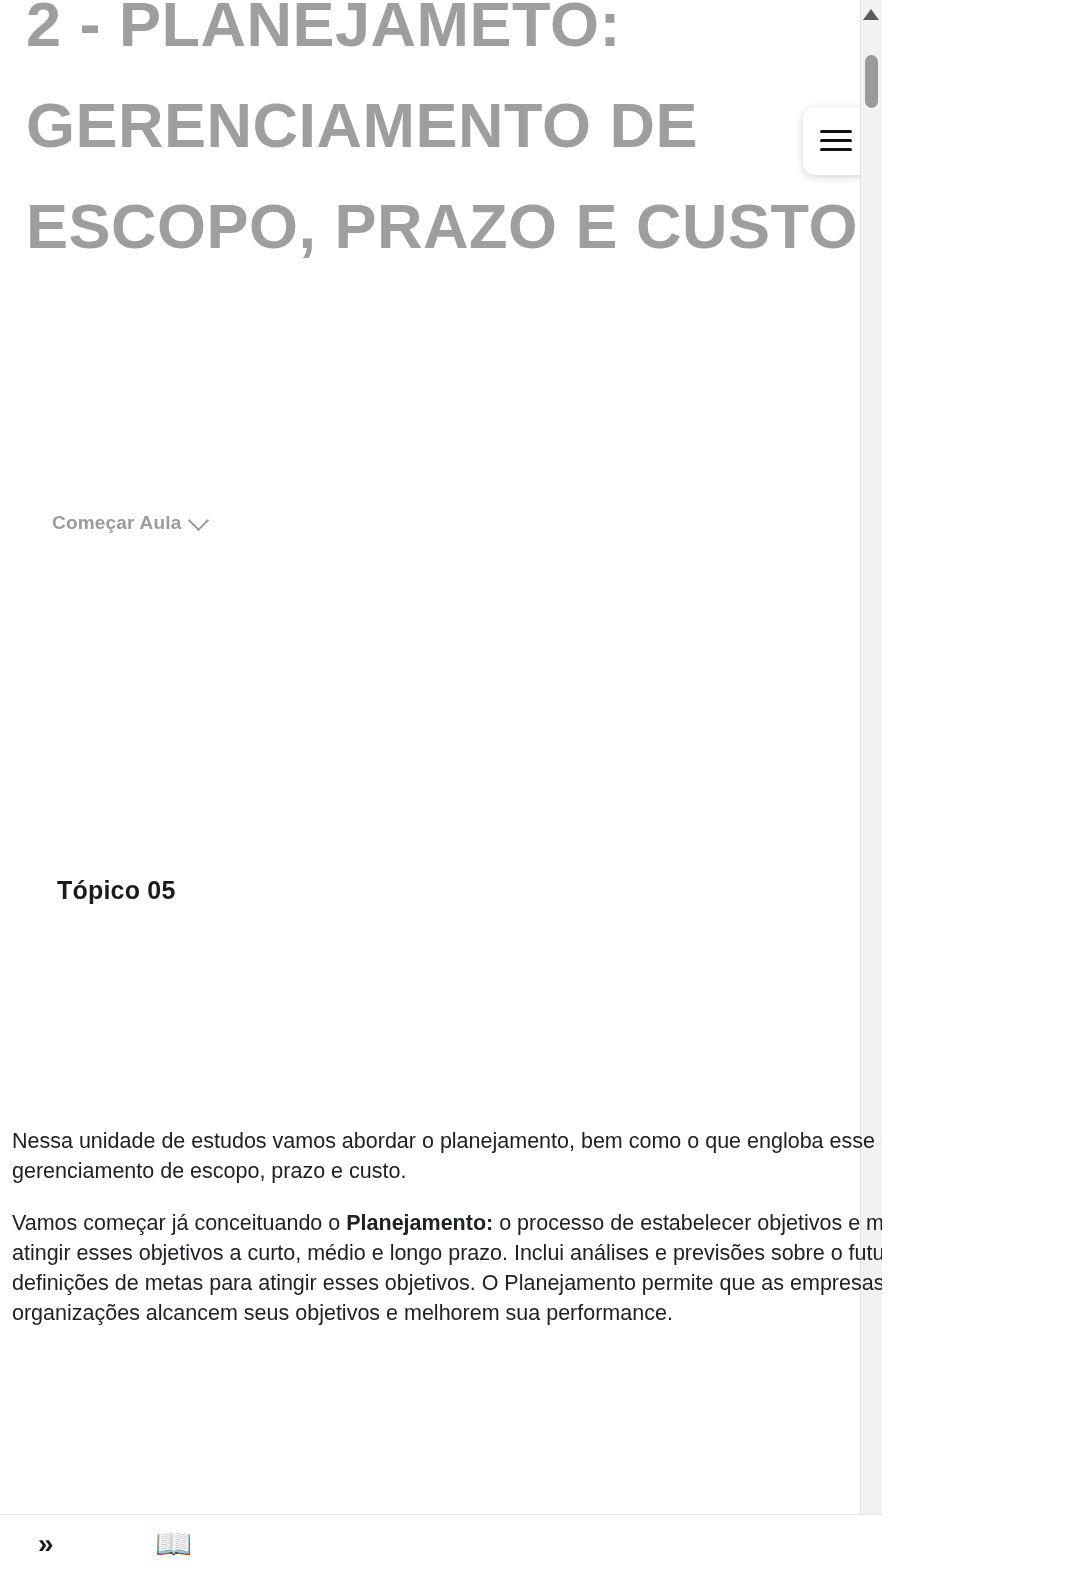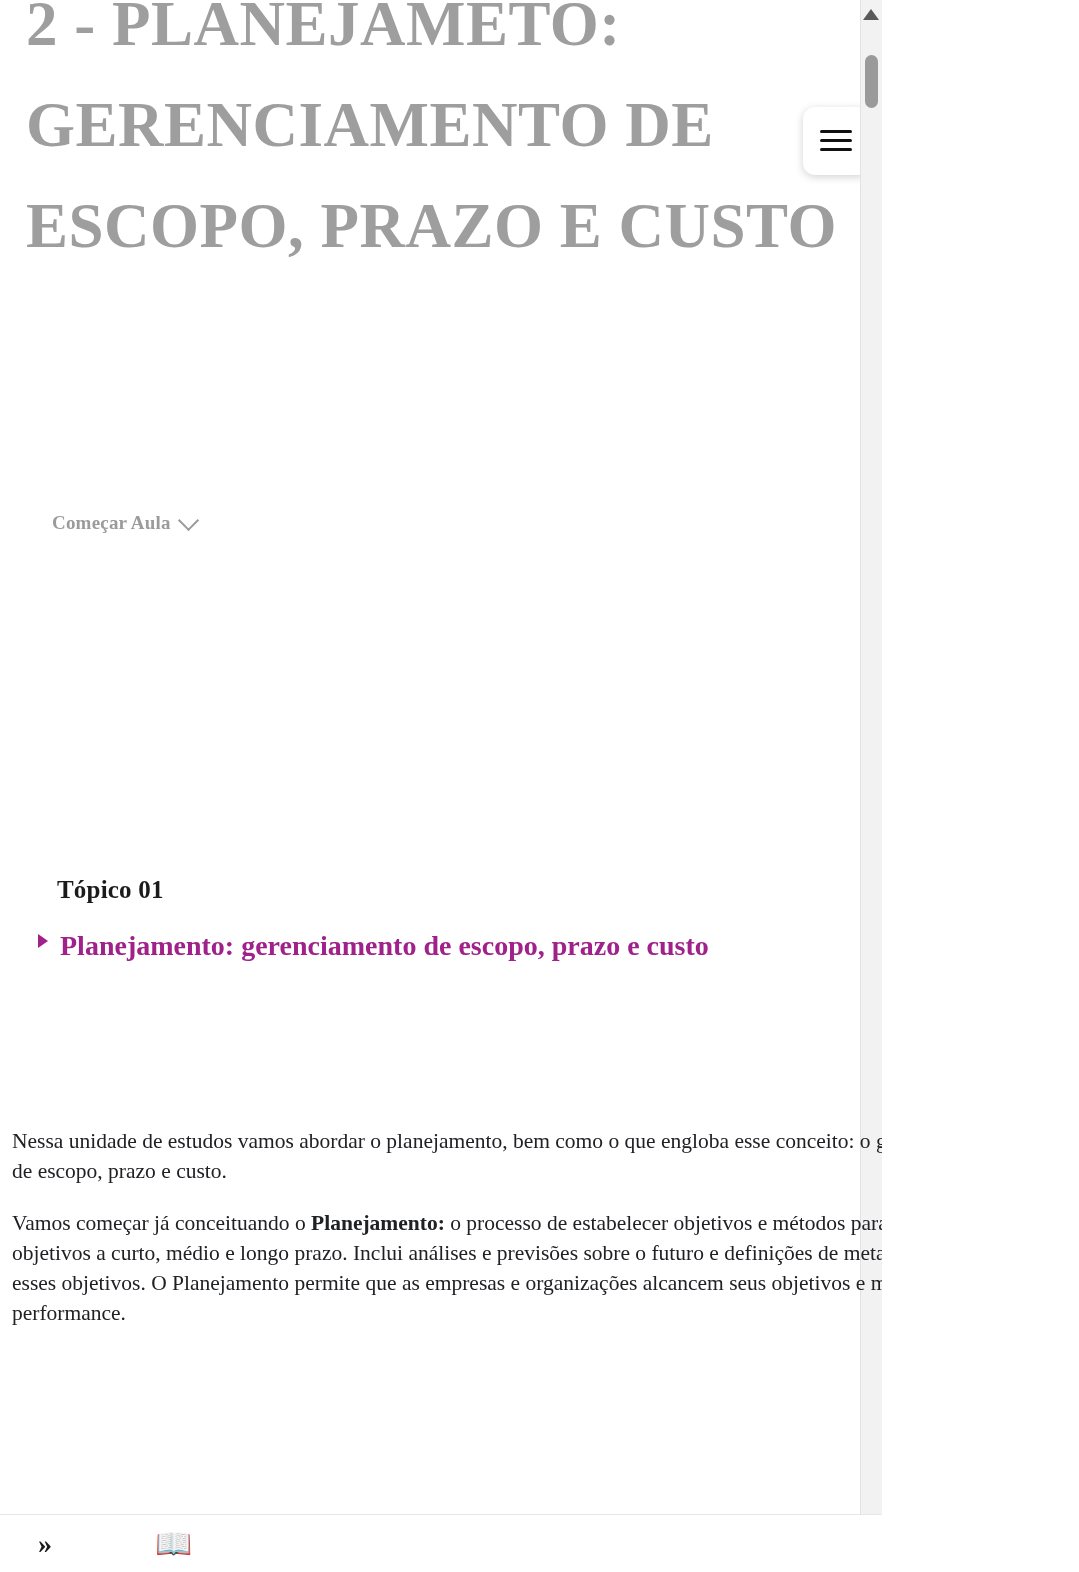--- a/index.html
+++ b/index.html
@@ -9,21 +9,20 @@
     background: #ffffff;
     font-family: "Liberation Sans", sans-serif;
     overflow: hidden;
   }
   .page {
     position: relative;
     width: 882px;
     height: 1572px;
     background: #ffffff;
     overflow: hidden;
-    font-family: Liberation Serif, serif;
   }
 
   
   .hero-title {
     position: absolute;
     left: 26px;
     top: -26px;
     width: 900px;
     font-size: 63px;
     line-height: 101px;
@@ -270,26 +269,22 @@
       <span class="body"></span>
       <span class="arm"></span>
       <span class="hair"></span>
       <span class="head"></span>
     </div>
     <div class="libras-hand">👋</div>
     <div class="libras-text">Acessibilidade
 em Libras</div>
   </div>
 
-  <div class="topic-label">Tópico 01</div>
-
-  <div class="topic-item">
-    <span class="topic-bullet"></span>
-    <span class="topic-link">Planejamento: gerenciamento de escopo, prazo e custo</span>
-  </div>
+  <div class="topic-label">Tópico 05</div>
+
 
   <div class="content">
     <p>Nessa unidade de estudos vamos abordar o planejamento, bem como o que engloba esse conceito: o gerenciamento de escopo, prazo e custo.</p>
     <p>
       <span>Vamos começar já conceituando o </span><b>Planejamento:</b><span> o processo de estabelecer objetivos e métodos para atingir esses objetivos a curto, médio e longo prazo. Inclui análises e previsões sobre o futuro e definições de metas para atingir esses objetivos. O Planejamento permite que as empresas e organizações alcancem seus objetivos e melhorem sua performance.</span>
     </p>
   </div>
 
   <div class="cut-line">E, quando falamos em Gerenciamento de Escopo, Prazo e Custo, o Gerenciamento de</div>
 

